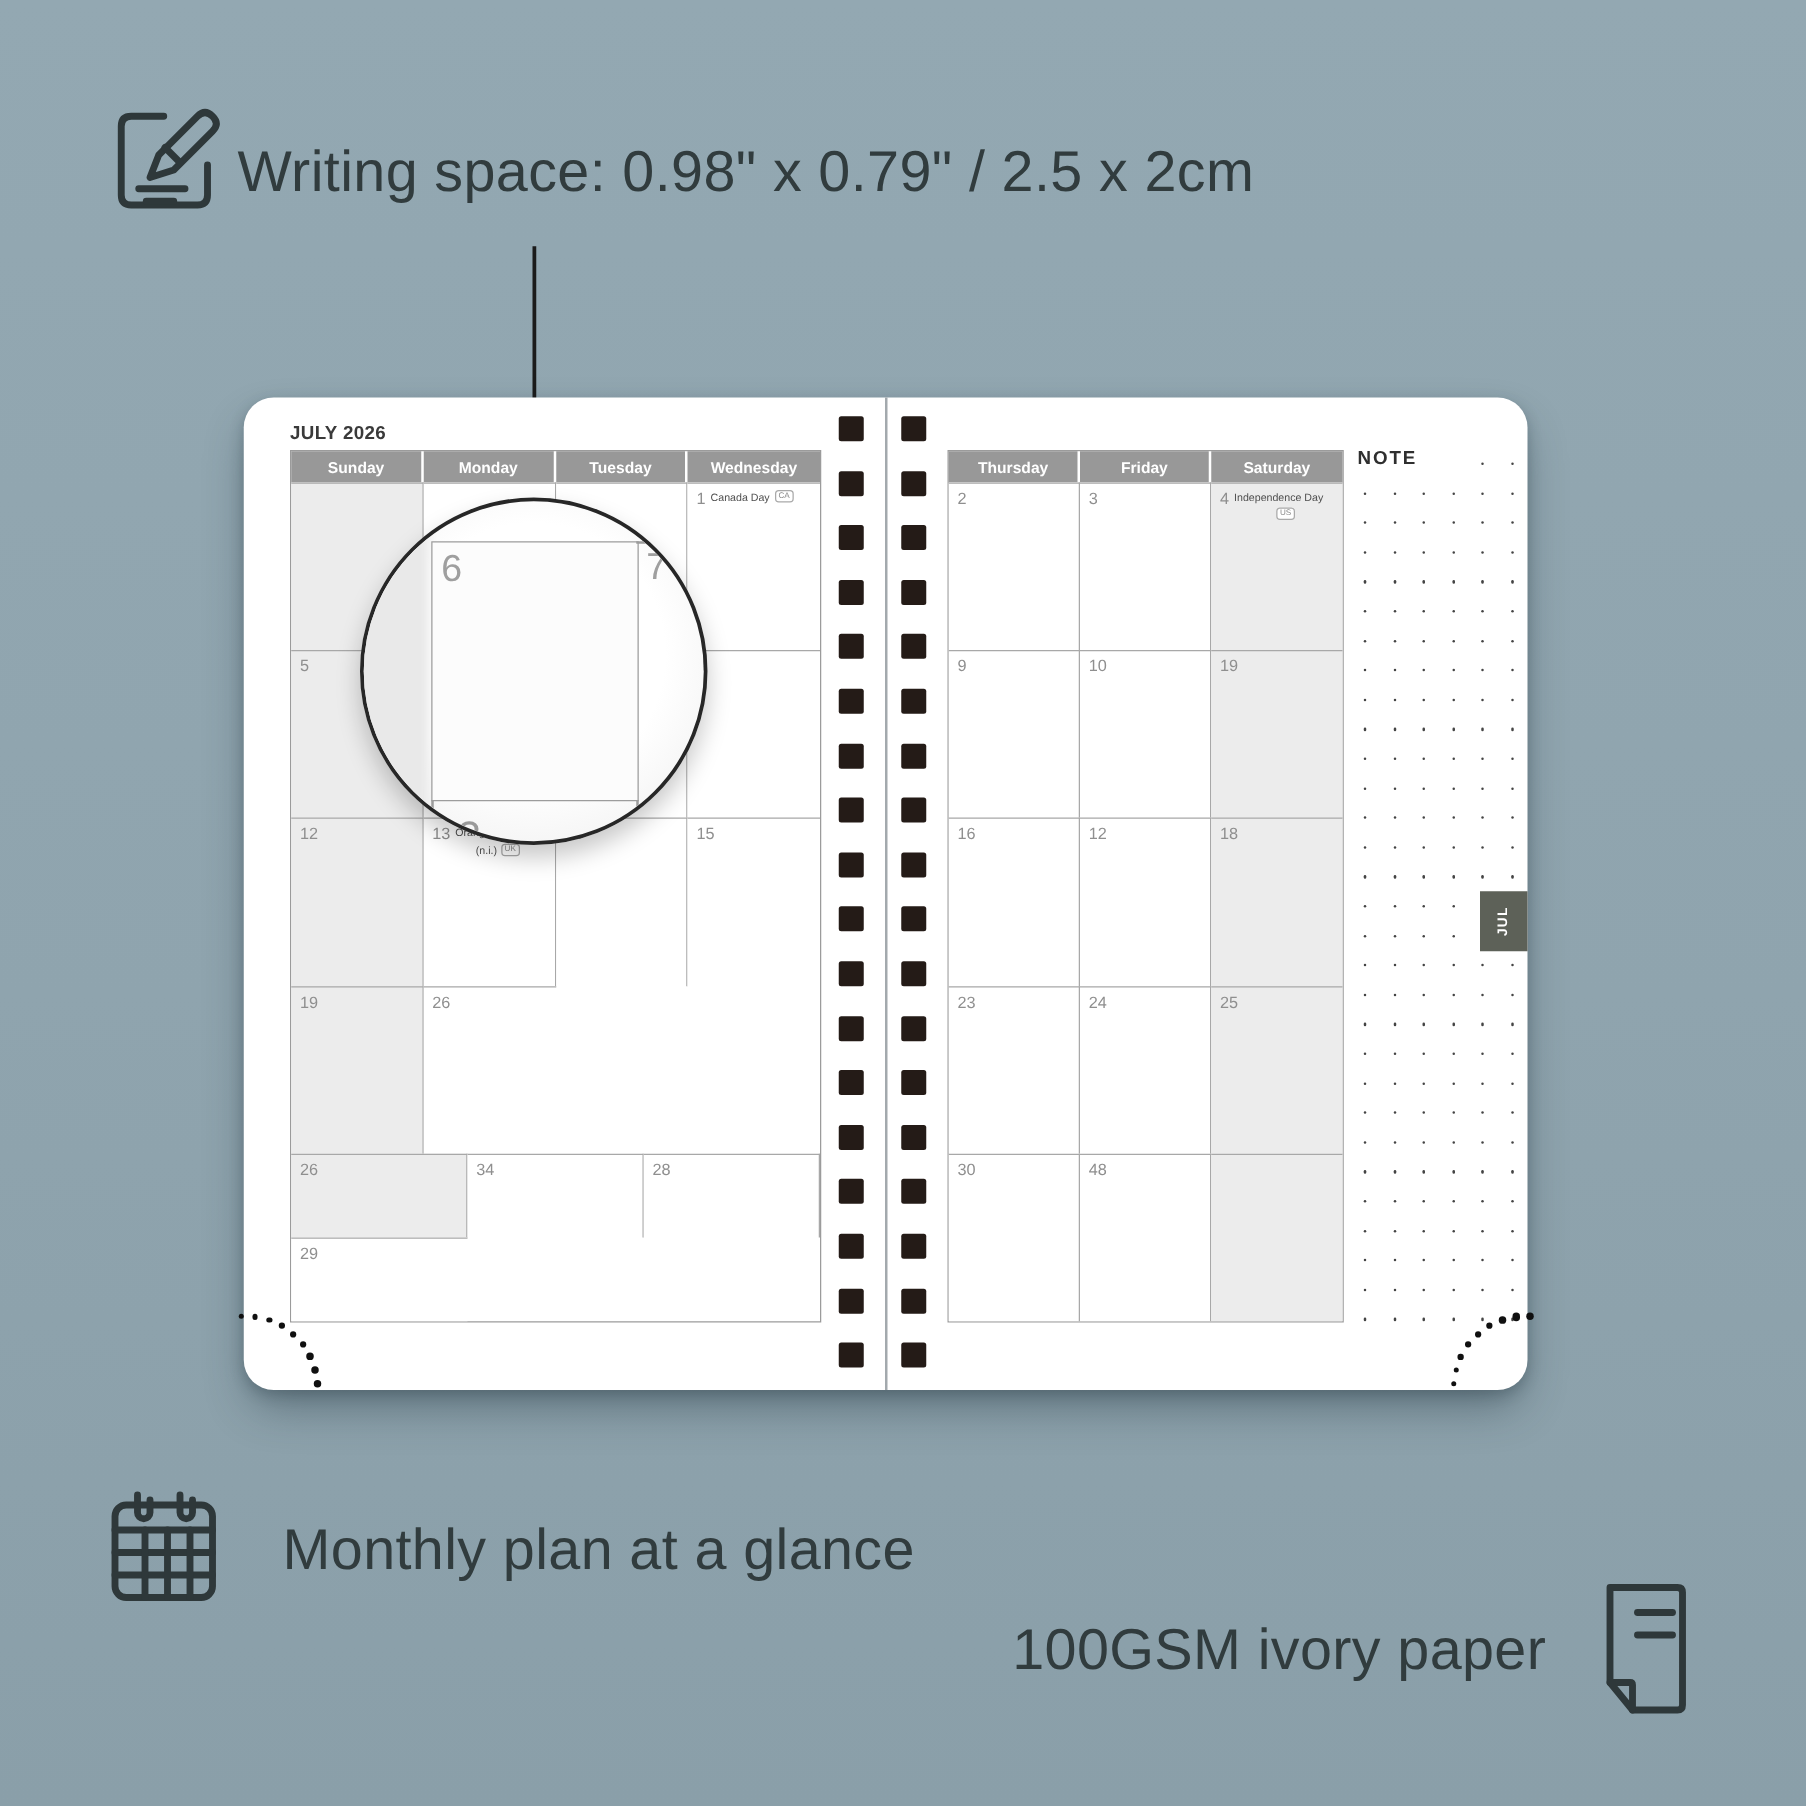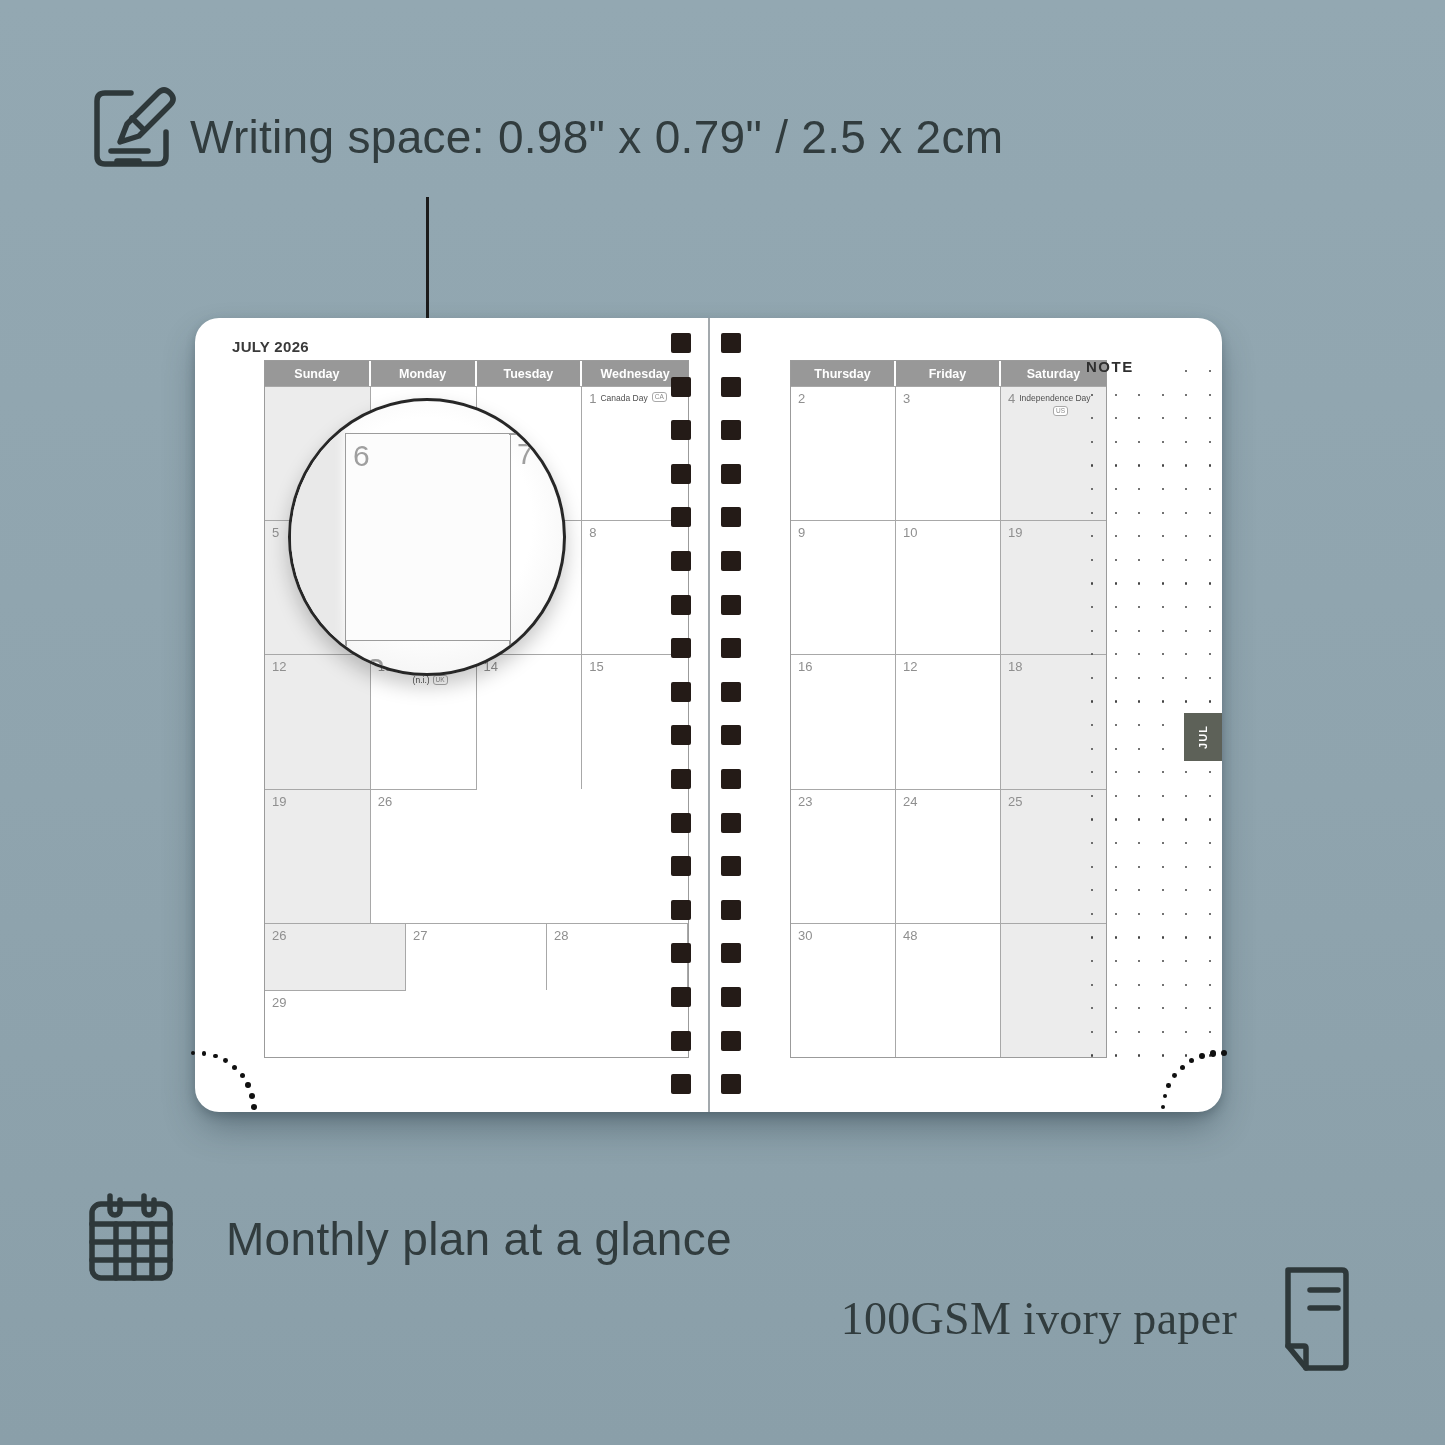--- a/index.html
+++ b/index.html
@@ -7,21 +7,21 @@
     width:1445px;height:1445px;position:relative;overflow:hidden;
     font-family:"Liberation Sans","DejaVu Sans",sans-serif;
     background:linear-gradient(180deg,#93a8b2 0%,#8fa4ae 55%,#8a9fa9 100%);
   }
   .stage{position:absolute;inset:0;}
 
   
   .feature-text{position:absolute;color:#313c3e;font-size:46px;letter-spacing:.3px;white-space:nowrap;}
   #writing-text{left:190px;top:110px;}
   #monthly-text{left:226px;top:1212px;}
-  #paper-text{right:208px;top:1292px;font-family:Liberation Serif, serif;}
+  #paper-text{right:208px;top:1292px;}
   .feat-icon{position:absolute;}
   #note-icon{left:84px;top:80px;}
   #cal-icon{left:82px;top:1186px;}
   #doc-icon{left:1280px;top:1264px;}
 
   #pointer-line{position:absolute;left:426px;top:197px;width:2.5px;height:206px;background:#1b1b1b;}
 
   
   #planner{
     position:absolute;left:195px;top:318px;width:1027px;height:794px;
@@ -30,21 +30,21 @@
   }
   .page{position:absolute;top:0;height:794px;}
   #left-page{left:0;width:514px;border-radius:24px 0 0 24px;}
   #right-page{left:514px;width:513px;border-radius:0 24px 24px 0;}
   #gutter{position:absolute;left:513px;top:0;width:1.5px;height:794px;background:#a3a9ad;}
 
   .spiral-square{position:absolute;width:20px;height:20px;background:#241b17;border-radius:2px;}
 
   #month-title{position:absolute;left:37px;top:20px;font-size:15px;font-weight:bold;color:#3a3a3a;letter-spacing:.3px;}
 
-  .mgrid{position:absolute;border:1.5px solid #9b9b9b;box-sizing:border-box;background:#fff;margin-left:32px;}
+  .mgrid{position:absolute;border:1.5px solid #9b9b9b;box-sizing:border-box;background:#fff;}
   #left-grid{left:37px;top:42px;width:425px;height:698px;}
   #right-grid{left:49px;top:42px;width:317px;height:698px;}
   .ghead{display:grid;height:25px;background:#989898;}
   .hcell{display:flex;align-items:center;justify-content:center;color:#fff;font-size:12.5px;font-weight:bold;border-right:2px solid #fff;}
   .hcell:last-child{border-right:none;}
   .gbody{display:grid;grid-auto-rows:1fr;height:calc(100% - 25px);}
   .grow{display:grid;}
   .cell{border-right:1px solid #a8a8a8;border-top:1px solid #a8a8a8;background:#fff;padding:5px 0 0 0;box-sizing:border-box;overflow:hidden;}
   .grow .cell:last-child{border-right:none;}
   .cell.shaded{background:#ececec;}
@@ -194,21 +194,21 @@
               </div>
             </div>
             <div class="grow" style="grid-template-columns: repeat(3, 1fr);">
               <div class="cell shaded">
                 <div class="l1">
                   <span class="dnum">26</span>
                 </div>
               </div>
               <div class="cell">
                 <div class="l1">
-                  <span class="dnum">27</span>
+                  <span class="dnum">34</span>
                 </div>
               </div>
               <div class="cell">
                 <div class="l1">
                   <span class="dnum">28</span>
                 </div>
               </div>
               <div class="cell">
                 <div class="l1">
                   <span class="dnum">29</span>

